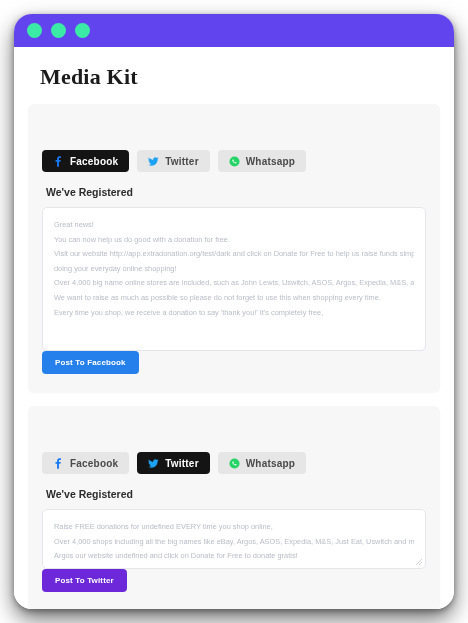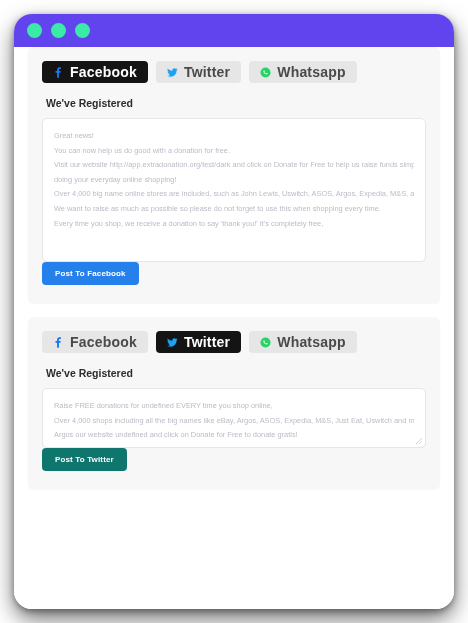--- a/index.html
+++ b/index.html
@@ -76,26 +76,27 @@
   }
   .tab {
     display: inline-flex;
     align-items: center;
     gap: 6px;
     height: 22px;
     padding: 0 11px;
     border-radius: 4px;
     background: #e6e6e6;
     color: #4a4a4a;
-    font-size: 14px;
+    font-size: 10px;
     font-weight: 700;
     letter-spacing: 0.2px;
     cursor: pointer;
     border: none;
     white-space: nowrap;
+    margin-top: 32px;
   }
   .tab.active {
     background: #141414;
     color: #ffffff;
   }
 
   .tab-icon {
     width: 11px;
     height: 11px;
     display: inline-flex;
@@ -159,20 +160,21 @@
 <div class="browser-frame">
 
   <div class="title-bar">
     <span class="dot"></span>
     <span class="dot"></span>
     <span class="dot"></span>
   </div>
 
   <div class="page-body">
 
+    <h1 class="page-title">Media Kit</h1>
 
     <div class="card">
 
       <div class="tab-row">
         <button class="tab active">
           <span class="tab-icon">
             <svg width="11" height="11" viewBox="0 0 24 24">
                 <path fill="#1877f2" d="M15.1 4.3h2.2V.6C16.9.5 15.6.4 14.1.4c-3.1 0-5.2 1.9-5.2 5.4v2.9H5.5v4.1h3.4v10.5h4.1V12.8h3.3l.5-4.1h-3.8V6.2c0-1.2.3-1.9 2.1-1.9z"></path>
               </svg>
           </span>
@@ -248,17 +250,17 @@
         <div class="ta-line">Raise FREE donations for undefined EVERY time you shop online,</div>
         <div class="ta-line">Over 4,000 shops including all the big names like eBay, Argos, ASOS, Expedia, M&amp;S, Just Eat, Uswitch and many more!</div>
         <div class="ta-line">Argos our website undefined and click on Donate for Free to donate gratis!</div>
         <span class="resize-grip">
           <svg width="8" height="8" viewBox="0 0 8 8">
               <path stroke="#9aa0a6" stroke-width="0.9" d="M7 1 1 7M7 4 4 7"></path>
             </svg>
         </span>
       </div>
 
-      <button class="post-btn" style="background:#0f766e;">Post To Twitter</button>
+      <button class="post-btn" style="background:#6d28d9;">Post To Twitter</button>
     </div>
 
   </div>
 </div>
 
 </body></html>

